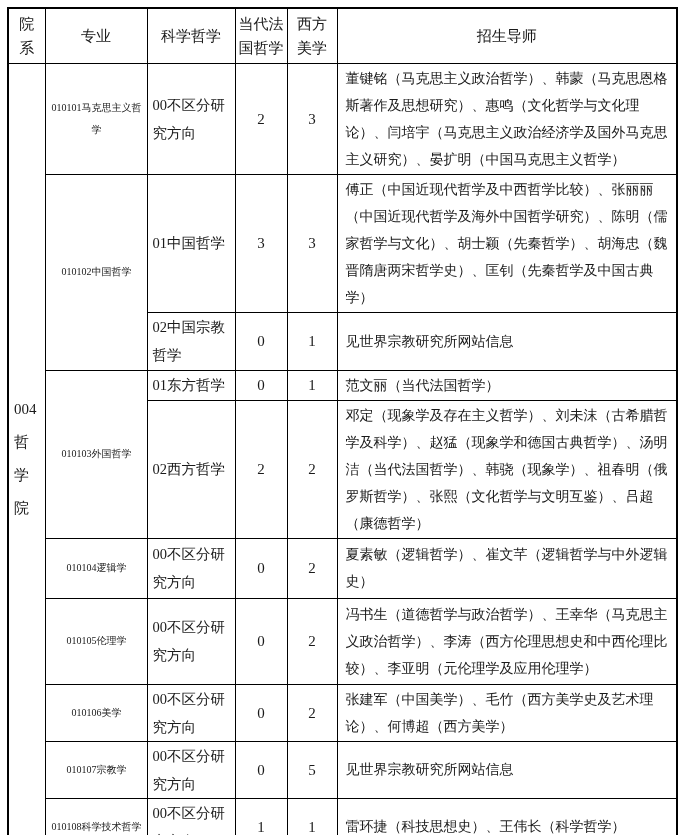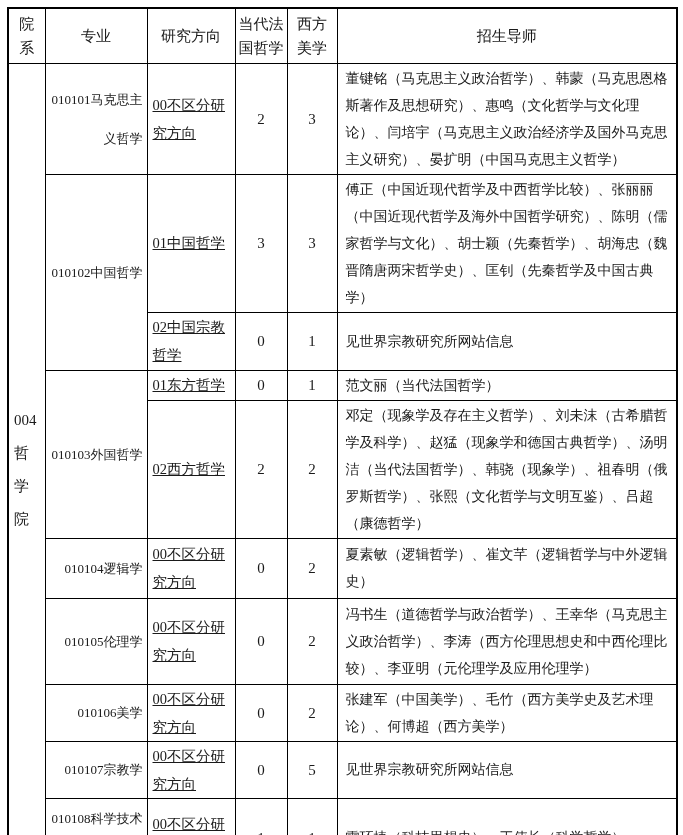--- a/index.html
+++ b/index.html
@@ -37,31 +37,30 @@
     line-height: 24px;
     padding: 2px 3px;
   }
   td.c-dept {
     text-align: left;
     font-size: 15px;
     line-height: 33px;
     padding: 0 2px 0 5px;
   }
   td.c-major {
-    text-align: right;
-    font-size: 13px;
-    line-height: 39px;
+    text-align: center;
+    font-size: 10px;
+    line-height: 22px;
     padding: 0 4px 0 5px;
   }
   td.c-dir {
     text-align: left;
     font-size: 14.5px;
     line-height: 28px;
     padding: 0 2px 0 5px;
-    text-decoration: underline;
   }
   td.c-num {
     text-align: center;
     font-size: 15px;
     line-height: 20px;
     padding: 0;
   }
   td.c-sup {
     text-align: left;
     font-size: 14px;
@@ -80,21 +79,21 @@
       <col style="width:102px">
       <col style="width:88px">
       <col style="width:52px">
       <col style="width:50px">
       <col style="width:340px">
     </colgroup>
     <tbody>
         <tr style="height:55px">
       <th>院系</th>
       <th>专业</th>
-      <th>研究方向</th>
+      <th>科学哲学</th>
       <th>当代法国哲学</th>
       <th>西方美学</th>
       <th>招生导师</th>
     </tr>
 
     <tr style="height:110px">
       <td class="c-dept" rowspan="10">004哲学院</td>
       <td class="c-major">010101马克思主义哲学</td>
       <td class="c-dir">00不区分研究方向</td>
       <td class="c-num">2</td>

